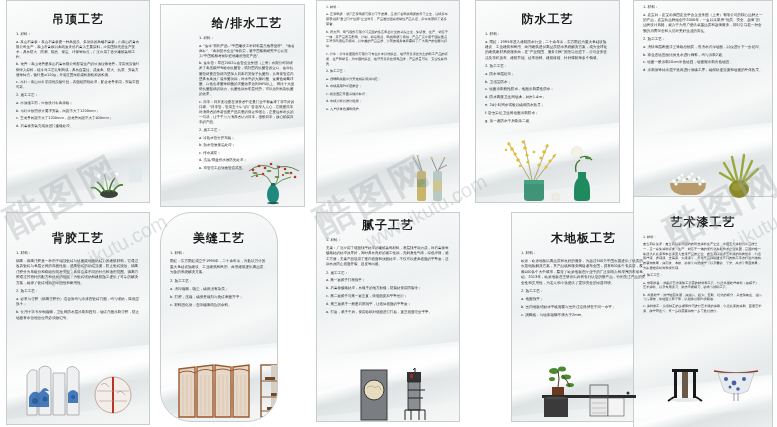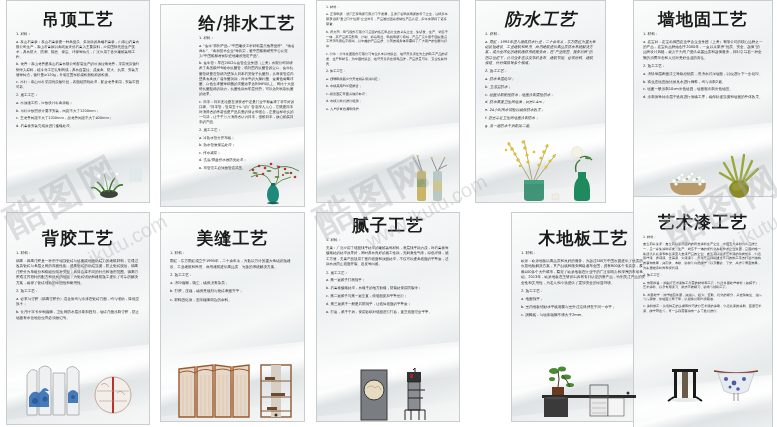--- a/index.html
+++ b/index.html
@@ -23,21 +23,21 @@
       position: absolute; left: -20px; right: -20px; bottom: 40px; height: 30px;
       background: linear-gradient(175deg, rgba(255,255,255,0) 0%, rgba(255,255,255,0.85) 50%, rgba(255,255,255,0) 100%);
       transform: skewY(-4deg);
     }
 
     .title {
       position: relative; z-index: 2;
       text-align: center;
       font-family: "DejaVu Sans", sans-serif;
       font-weight: bold;
-      font-size: 17px;
+      font-size: 12px;
       letter-spacing: 1px;
       color: #1a1a1a;
       margin-top: 9px;
       height: 18px;
       line-height: 18px;
     }
     .body-text {
       position: relative; z-index: 2;
       margin: 4px 9px 0 9px;
       font-size: 3.6px;
@@ -157,21 +157,21 @@
         <circle cx="23" cy="7" r="0.9"></circle>
         <circle cx="35" cy="8" r="0.9"></circle>
       </g>
     <rect x="8" y="20" width="9" height="30" rx="2" fill="#c9b46a"></rect>
     <rect x="8" y="28" width="9" height="8" fill="#7f9a6a" opacity="0.7"></rect>
     <rect x="24" y="20" width="9" height="30" rx="2" fill="#b8c9c4"></rect>
     <rect x="24" y="30" width="9" height="10" fill="#d8c37e" opacity="0.7"></rect>
   </svg>
 </div>
 
-<div class="board" style="left:475px; top:0px; width:131px; height:203px;font-style:italic;">
+<div class="board" style="left:475px; top:0px; width:145px; height:203px;">
   <div class="title">防水工艺</div>
   <div class="body-text" style="font-size:3.6px; line-height:5.3px;">
     <p>1. 材料：</p>
     <p>a. 雨虹：1995年进入建筑防水行业，二十余年来，东方雨虹为重大基础设施建设、工业建筑和民用、商用建筑提供高品质防水系统解决方案，成为全球化的建筑建材系统服务商，在"产业报国、服务利民"的指导思想下，公司业务还涉及非织造布、建筑节能、砂浆粉料、建筑修缮、特种薄膜等多个领域。</p>
     <p class="sec">2. 施工工艺：</p>
     <p>a. 防水基层处理；</p>
     <p>b. 卫浴宝防水；</p>
     <p>c. 墙面涂刷刚性防水，地面涂刷柔性防水；</p>
     <p>d. 防水高度卫生间墙满，厨房1.4m；</p>
     <p>e. 24小时闭水试验以确保防水效果；</p>
@@ -212,21 +212,20 @@
     <rect x="58" y="58" width="7" height="6" rx="1" fill="#f3ede0" stroke="#ccc" stroke-width="0.3"></rect>
 
     <circle cx="83" cy="16" r="5.5" fill="#f4f2e6" stroke="#e0ddc8" stroke-width="0.5"></circle>
     <path d="M86 22 Q92 18 98 24 M86 24 Q80 28 82 36" stroke="#3e7a33" stroke-width="1.4" fill="none"></path>
     <ellipse cx="94" cy="22" rx="3" ry="1.3" fill="#4b8a3a"></ellipse>
     <path d="M84 36 L84 42 Q80 46 80 54 L80 62 Q80 65 84 65 L92 65 Q96 65 96 62 L96 54 Q96 46 92 42 L92 36 Z" fill="#1e8a5e"></path>
   </svg>
 </div>
 
 <div class="board" style="left:633px; top:0px; width:140px; height:203px;">
-  <div class="title">墙地固工艺</div>
   <div class="body-text" style="font-size:3.6px; line-height:5.3px;">
     <p>1. 材料：</p>
     <p>a. 嘉宝莉：嘉宝莉德国嘉业整合企业集团（上海）有限公司的核心品牌之一的产品，嘉宝莉品牌始创于2000年，一直以来秉持"优质、安全、超值"的品牌设计风格，致力于为用户提供卓越品质和超值服务，同时引导着一种全新的消费理念和人们对美好生活的向往。</p>
     <p class="sec">2. 施工工艺：</p>
     <p>a. 清除基层表面浮尘等疏松物质，用清水润湿墙面，以便进行下一步处理。</p>
     <p>b. 将生态墙固按比例兑水进行稀释，均匀涂刷2遍。</p>
     <p>c. 墙面一般涂刷10cm蓝色墙固，墙面需涂刷黄色墙固。</p>
     <p>d. 涂刷后等待涂层干透再进行后续工序，确保粘接强度和墙面的整体效果。</p>
   </div>
 
@@ -292,21 +291,21 @@
         <circle cx="52" cy="34" r="2"></circle>
       </g>
 
     <circle cx="92" cy="32" r="18" fill="#f4eeea" stroke="#b5978a" stroke-width="0.8"></circle>
     <rect x="91" y="14" width="2" height="36" fill="#b8322a"></rect>
     <path d="M76 28 L108 28 M78 38 L106 38" stroke="#b5978a" stroke-width="0.6"></path>
     <path d="M80 22 Q84 18 88 24 M96 30 Q100 26 104 32" stroke="#9a7a70" stroke-width="0.5" fill="none"></path>
   </svg>
 </div>
 
-<div class="board" style="left:160px; top:212px; width:145px; height:210px;">
+<div class="board" style="left:160px; top:212px; width:118px; height:210px;border-radius:31px;">
   <div class="title" style="margin-top:16px;">美缝工艺</div>
   <div class="body-text" style="font-size:3.6px; line-height:5.6px;">
     <p>1. 材料：</p>
     <p>雨虹：东方雨虹成立于1995年，二十余年来，为数以万计的重大基础设施建设、工业建筑和民用、商用建筑提供高品质、完备的系统解决方案。</p>
     <p class="sec">2. 施工工艺：</p>
     <p>a. 清理缝隙，吸尘，确保没有杂质；</p>
     <p>b. 打胶，压缝，确保美缝剂与瓷砖表面齐平；</p>
     <p>c. 材料固化后，去除缝隙两边的余料。</p>
   </div>
 

